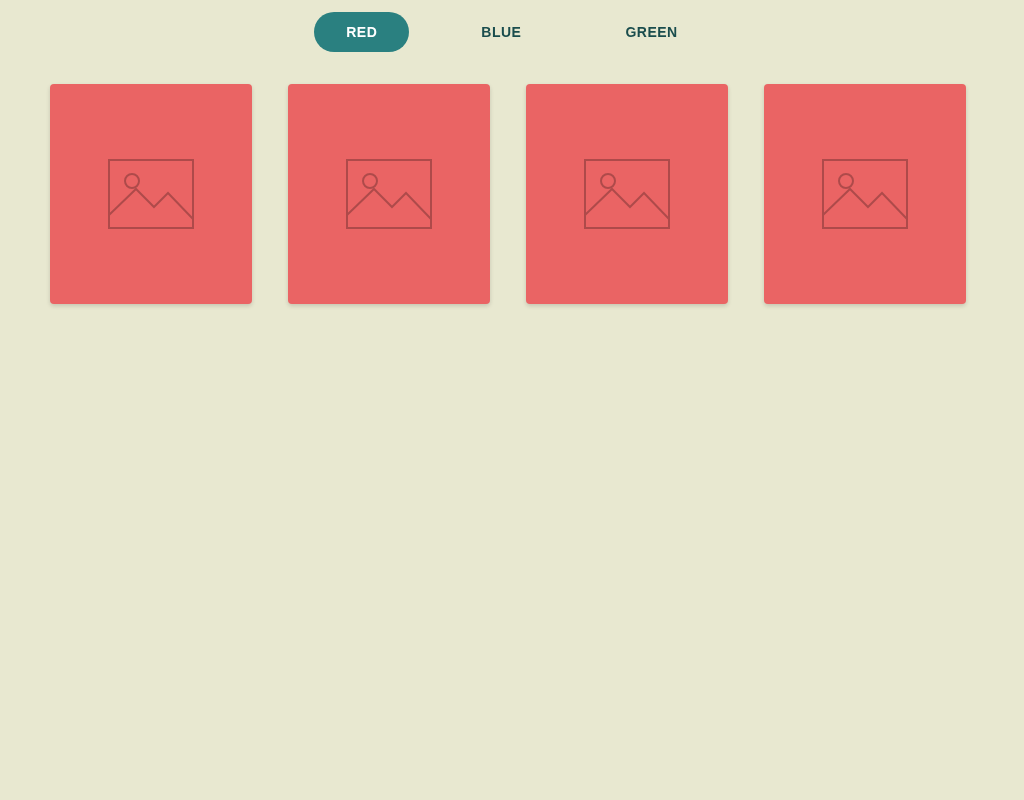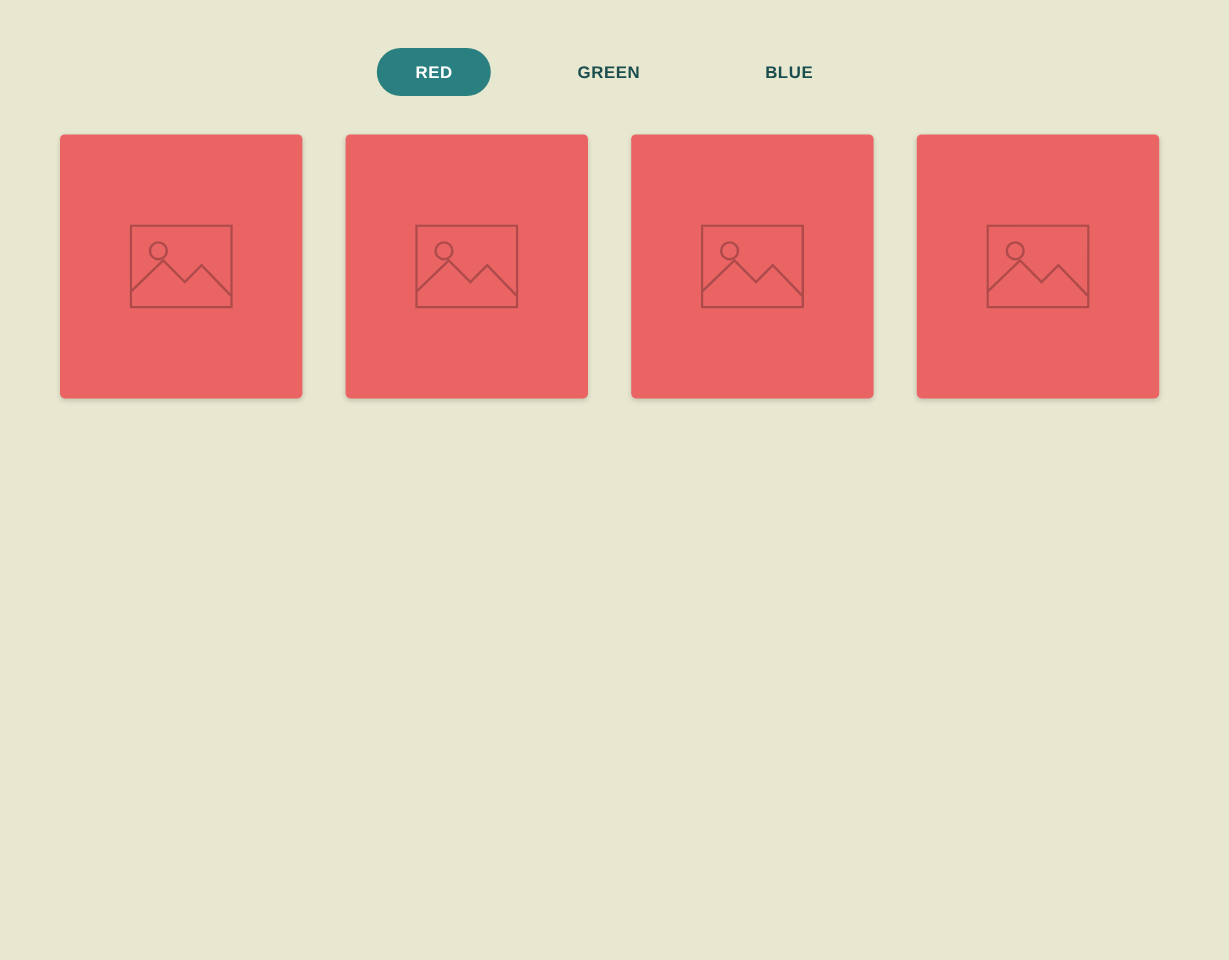--- a/index.html
+++ b/index.html
@@ -10,21 +10,21 @@
     
     body {
       background-color: #e8e8d0;
       font-family: -apple-system, BlinkMacSystemFont, 'Segoe UI', Arial, sans-serif;
       width: 1024px;
       height: 800px;
       overflow: hidden;
     }
     
     .container {
-      padding: 40px 50px;
+      padding: 12px 50px;
     }
     
     .tabs {
       display: flex;
       justify-content: center;
       gap: 40px;
       margin-bottom: 32px;
     }
     
     .tab {
@@ -72,22 +72,22 @@
       height: 100%;
     }
   </style>
 </head>
 <body>
 
 <div class="container">
 
   <div class="tabs">
     <button class="tab active">RED</button>
+    <button class="tab">BLUE</button>
     <button class="tab">GREEN</button>
-    <button class="tab">BLUE</button>
   </div>
 
   <div class="gallery">
 
     <div class="card">
       <div class="placeholder-icon">
         <svg viewBox="0 0 86 70" fill="none" stroke="#000000" stroke-width="2">
           <rect x="1" y="1" width="84" height="68"></rect>
           <circle cx="24" cy="22" r="7"></circle>
           <path d="M 1 56 L 28 30 L 46 48 L 60 34 L 85 60"></path>

